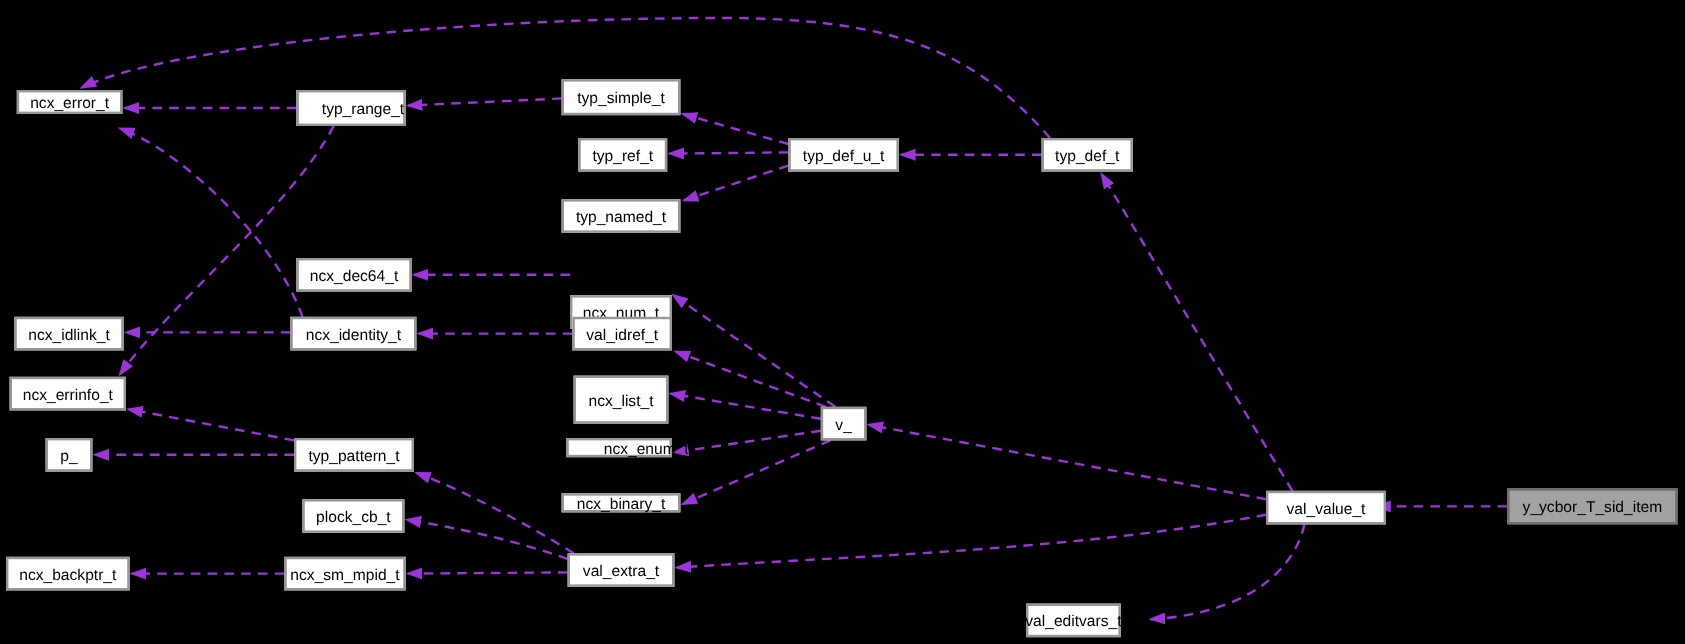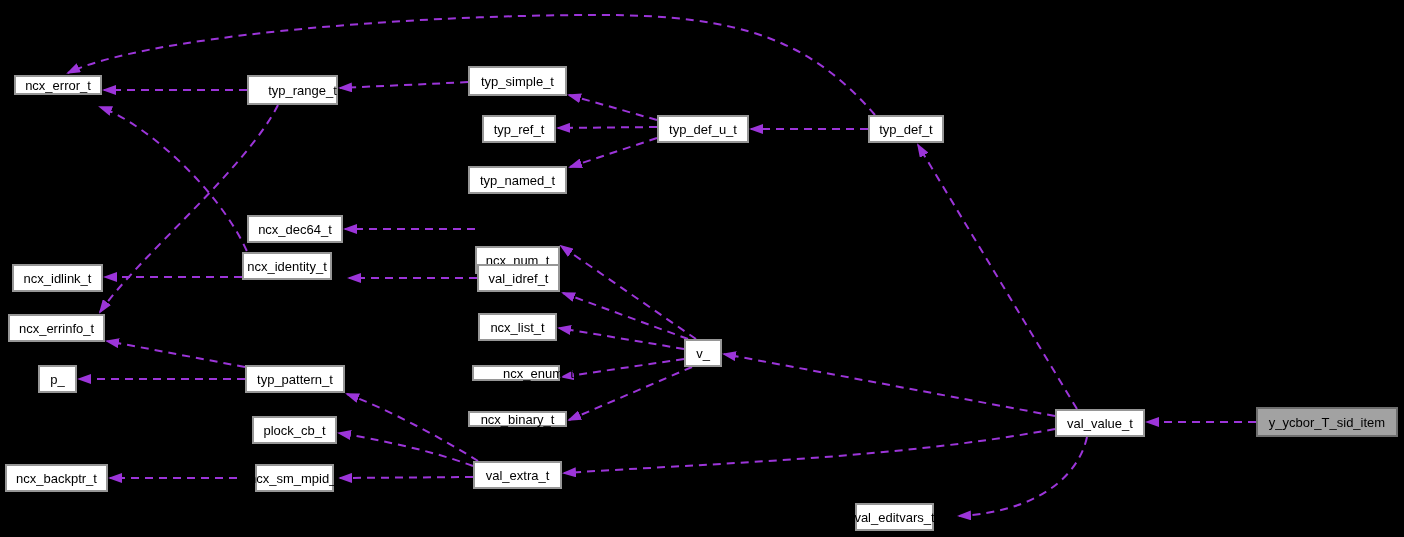--- a/index.html
+++ b/index.html
@@ -91,30 +91,30 @@
       <div class="node" style="left: 14px; top: 75px; width: 88px; height: 20px;">ncx_error_t</div>
       <div class="node" style="left: 247px; top: 75px; width: 91px; height: 30px; padding-left: 20px;">typ_range_t</div>
       <div class="node" style="left: 468px; top: 66px; width: 99px; height: 30px;">typ_simple_t</div>
       <div class="node" style="left: 482px; top: 115px; width: 74px; height: 28px;">typ_ref_t</div>
       <div class="node" style="left: 657px; top: 115px; width: 92px; height: 28px;">typ_def_u_t</div>
       <div class="node" style="left: 868px; top: 115px; width: 76px; height: 28px;">typ_def_t</div>
       <div class="node" style="left: 468px; top: 166px; width: 99px; height: 28px;">typ_named_t</div>
       <div class="node" style="left: 247px; top: 215px; width: 96px; height: 28px;">ncx_dec64_t</div>
       <div class="node" style="left: 475px; top: 215px; width: 85px; height: 28px; margin-top: 31px;">ncx_num_t</div>
       <div class="node" style="left: 12px; top: 264px; width: 91px; height: 28px;">ncx_idlink_t</div>
-      <div class="node" style="left: 242px; top: 252px; width: 90px; height: 28px;">ncx_identity_t</div>
+      <div class="node" style="left: 242px; top: 264px; width: 105px; height: 28px;">ncx_identity_t</div>
       <div class="node" style="left: 477px; top: 264px; width: 83px; height: 28px;">val_idref_t</div>
       <div class="node" style="left: 8px; top: 314px; width: 97px; height: 28px;">ncx_errinfo_t</div>
-      <div class="node" style="left: 478px; top: 313px; width: 79px; height: 28px;">ncx_list_t</div>
+      <div class="node" style="left: 478px; top: 313px; width: 79px; height: 40px;">ncx_list_t</div>
       <div class="node" style="left: 684px; top: 339px; width: 38px; height: 28px;">v_</div>
       <div class="node" style="left: 38px; top: 365px; width: 39px; height: 28px;">p_</div>
       <div class="node" style="left: 245px; top: 365px; width: 100px; height: 28px;">typ_pattern_t</div>
       <div class="node" style="left: 472px; top: 365px; width: 88px; height: 16px; padding-left: 45px;">ncx_enum_t</div>
       <div class="node" style="left: 468px; top: 411px; width: 99px; height: 16px;">ncx_binary_t</div>
       <div class="node" style="left: 252px; top: 416px; width: 85px; height: 28px;">plock_cb_t</div>
       <div class="node" style="left: 5px; top: 464px; width: 103px; height: 28px;">ncx_backptr_t</div>
-      <div class="node" style="left: 255px; top: 464px; width: 79px; height: 28px;">ncx_sm_mpid_t</div>
+      <div class="node" style="left: 237px; top: 464px; width: 101px; height: 28px;">ncx_sm_mpid_t</div>
       <div class="node" style="left: 473px; top: 461px; width: 89px; height: 28px;">val_extra_t</div>
-      <div class="node" style="left: 1055px; top: 409px; width: 90px; height: 28px;">val_value_t</div>
+      <div class="node" style="left: 1055px; top: 409px; width: 100px; height: 28px;">val_value_t</div>
       <div class="node highlight" style="left: 1256px; top: 407px; width: 142px; height: 30px;">y_ycbor_T_sid_item</div>
       <div class="node" style="left: 855px; top: 503px; width: 79px; height: 28px;">val_editvars_t</div>
     </div>
 </div>
 
 </body></html>

